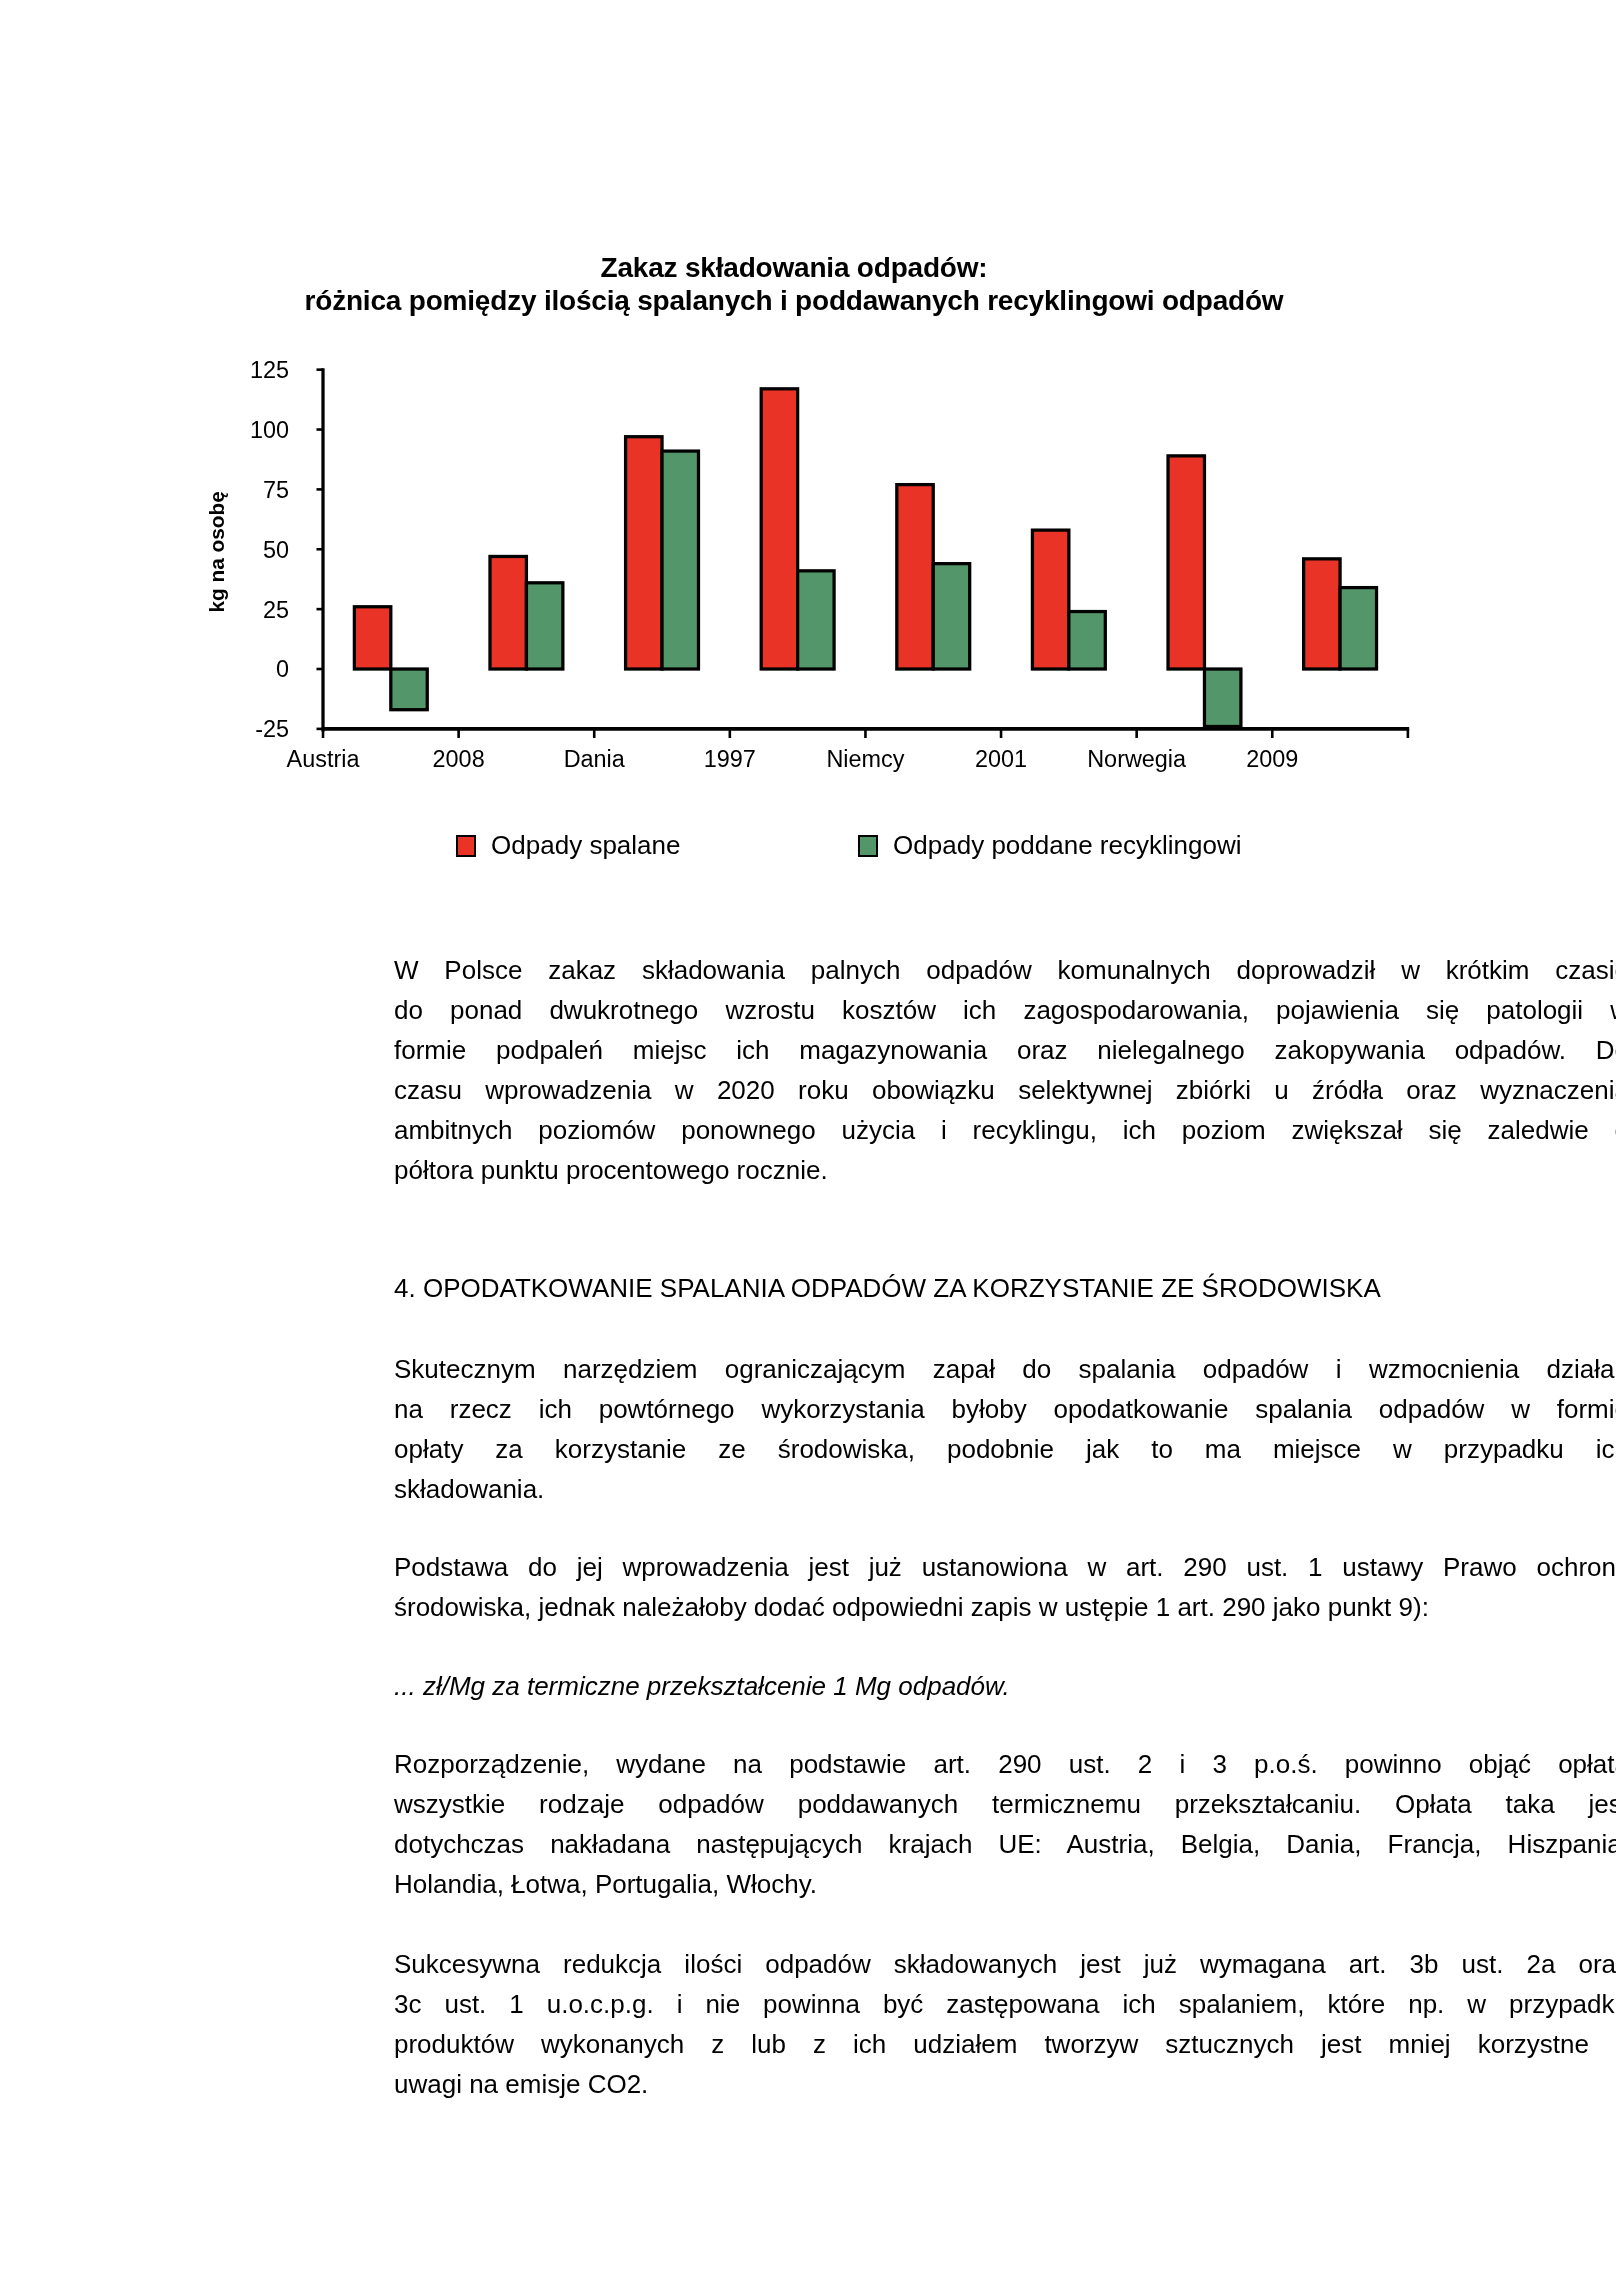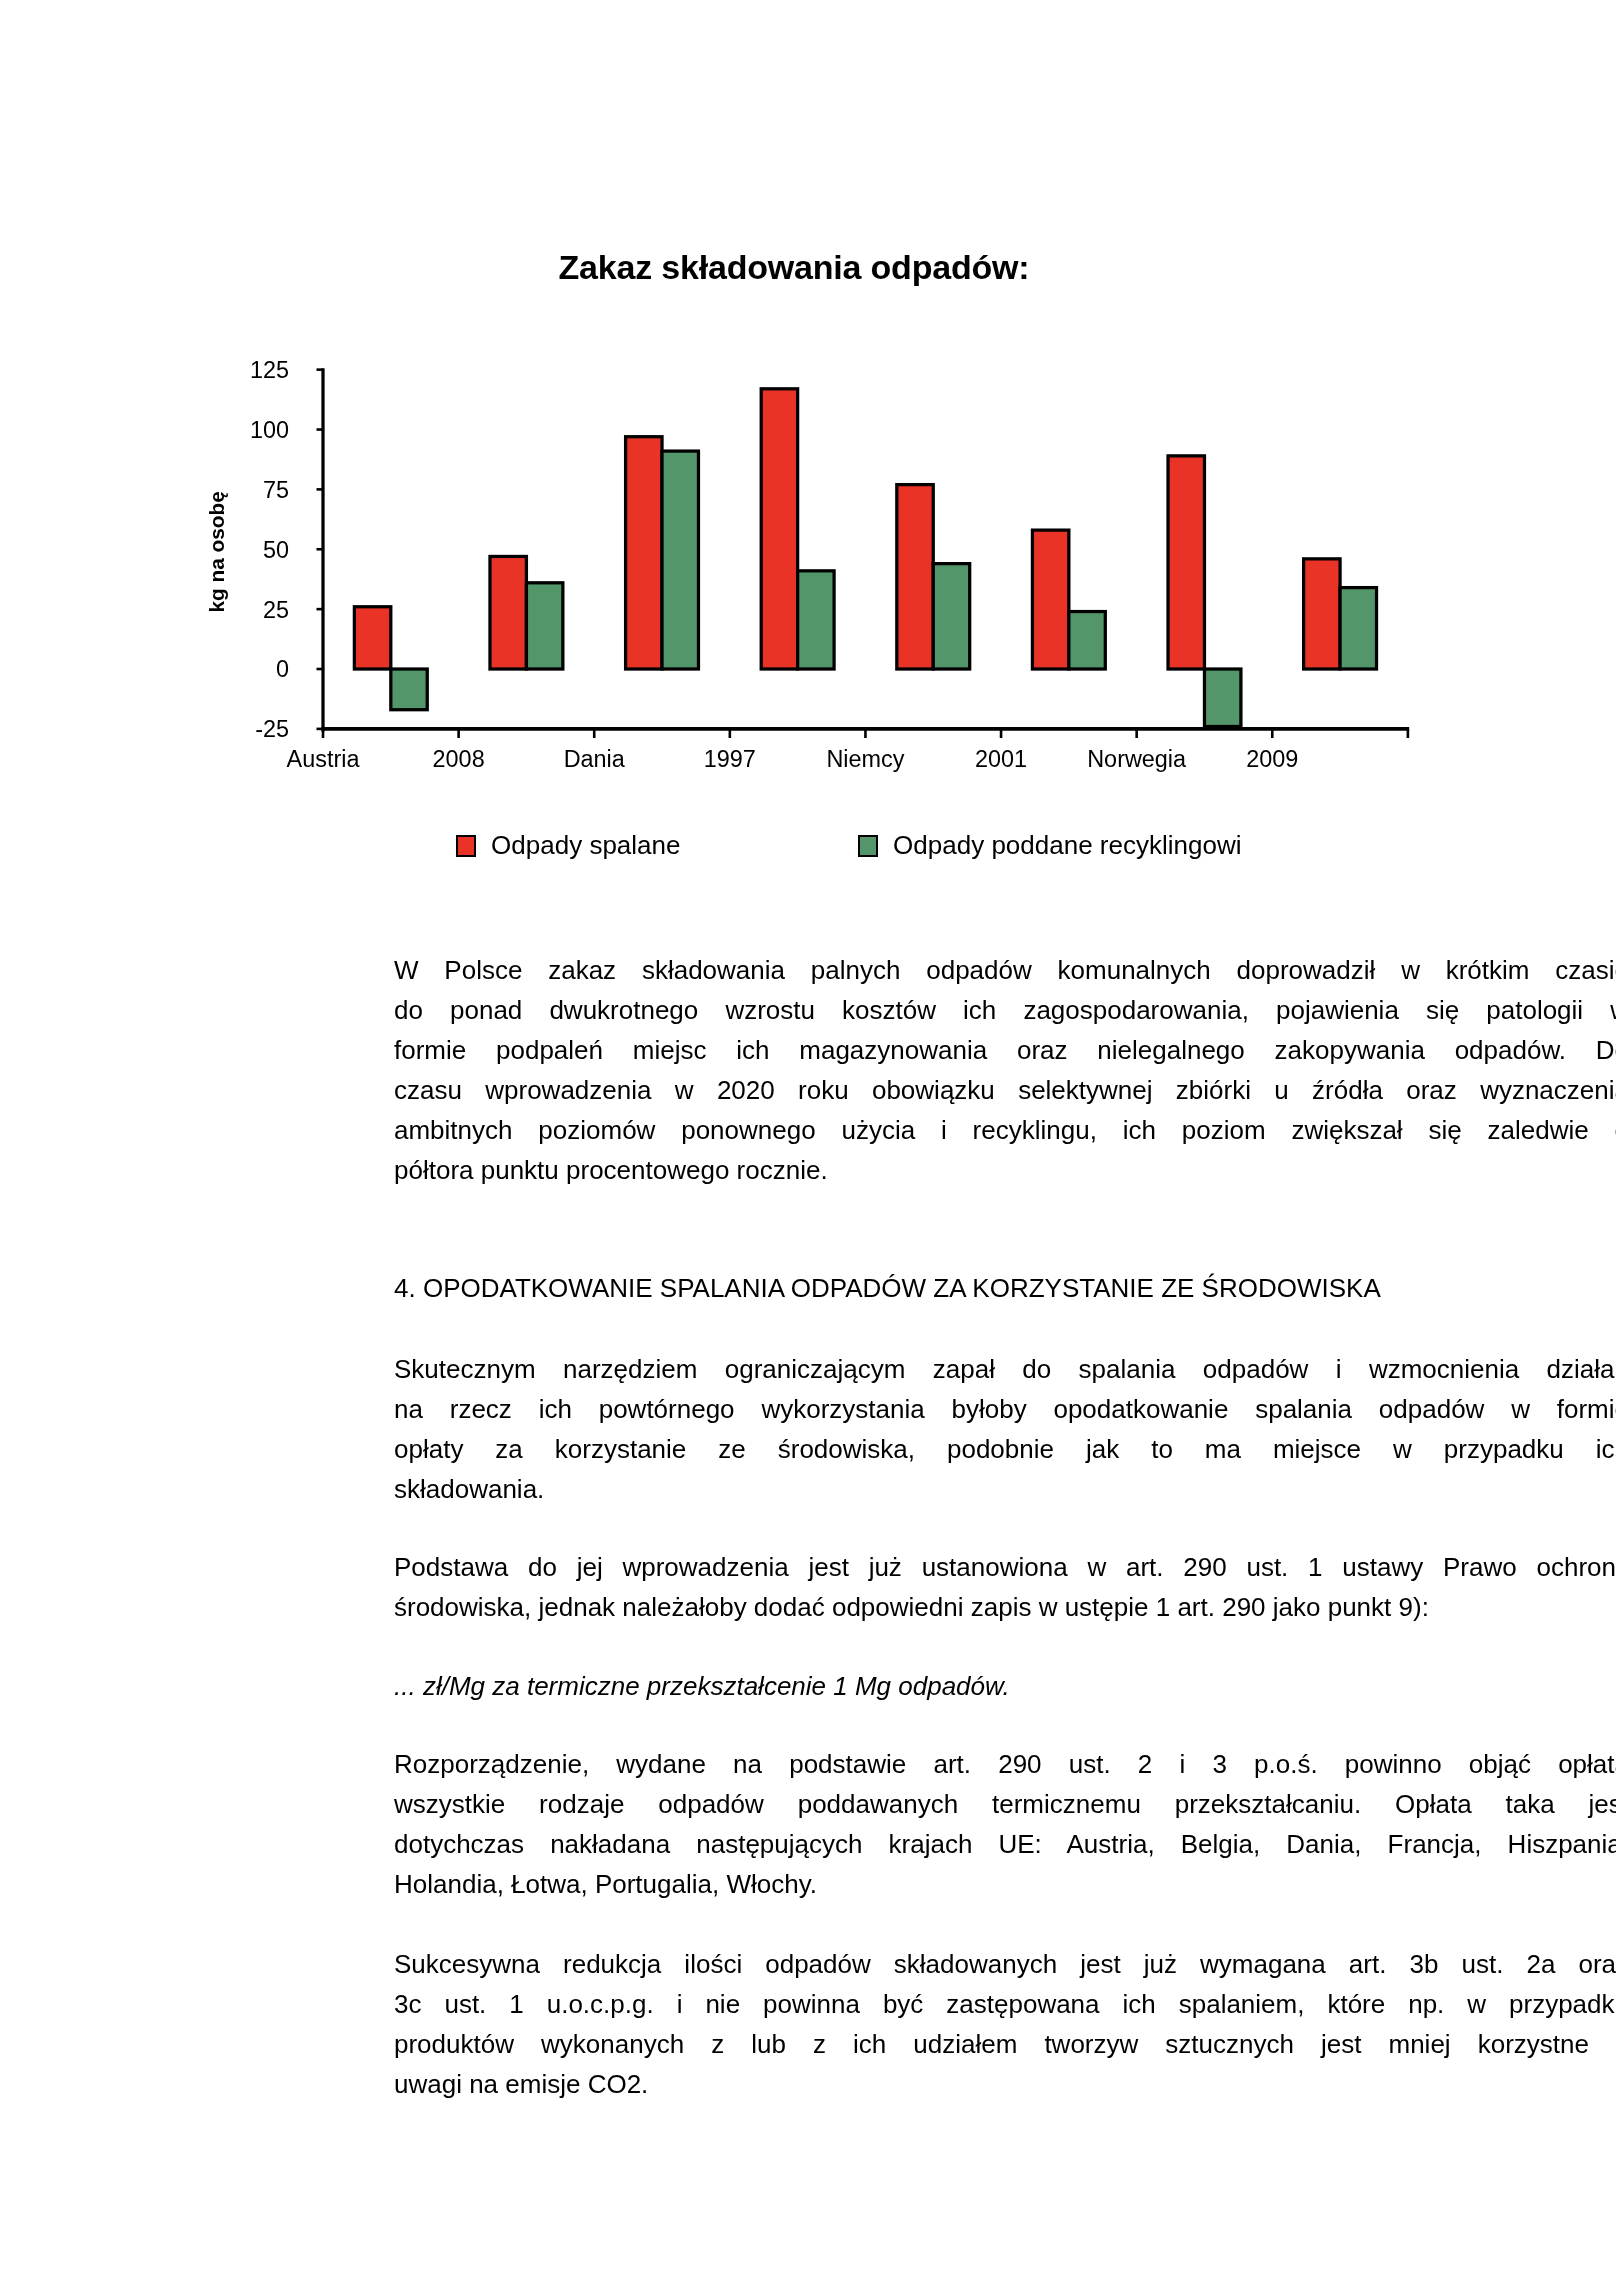--- a/index.html
+++ b/index.html
@@ -1,36 +1,37 @@
 <!DOCTYPE html>
 <html style="font-size:10.4px"><head>
 <meta charset="utf-8">
 <style>
   html, body { margin:0; padding:0; background:#ffffff; }
   body { width:1617px; height:2284px; position:relative; overflow:hidden;
          font-family:"Liberation Sans", sans-serif; color:#000; }
   .chart-title { position:absolute; left:260px; width:1458px; top:251px; margin-left:-195px;
-                 text-align:center; font-weight:bold; font-size:34px; line-height:33px; letter-spacing:-0.2px; }
+                 text-align:center; font-weight:bold; font-size:28px; line-height:33px; letter-spacing:-0.2px; }
   .chart-title div { white-space:nowrap; }
   #chart-svg { position:absolute; left:0; top:0; }
   .legend { position:absolute; top:830px; left:0; width:1601px; height:33px; }
   .legend-item { position:absolute; top:0; display:flex; align-items:center; font-size:26px; }
   .legend-swatch { width:19.5px; height:22px; border:2.6px solid #000; box-sizing:border-box; margin-right:15.6px; }
   .body-text { position:absolute; left:197px; width:1235px; font-size:26px; line-height:40px; }
   .para { position:absolute; left:197px; width:1235px; margin:0; text-align:justify; }
   .heading { position:absolute; left:197px; font-weight:normal; font-size:26px; line-height:40px; margin:0; white-space:nowrap; }
   .italic { font-style:italic; }
   .para-lines span { display:block; text-align:justify; text-align-last:justify; white-space:nowrap; }
   .para-lines span.end { text-align-last:left; }
 </style>
 </head>
 <body>
 
 <div class="chart-title">
   <div>Zakaz składowania odpadów:</div>
+  <div>różnica pomiędzy ilością spalanych i poddawanych recyklingowi odpadów</div>
 </div>
 
 <svg id="chart-svg" width="1617" height="820" xmlns="http://www.w3.org/2000/svg" viewBox="0 0 2484 1260">
   <g id="y-axis-group">
       <line x1="496" y1="566" x2="496" y2="1124" stroke="#000" stroke-width="5"></line>
       <line x1="486" y1="568" x2="496" y2="568" stroke="#000" stroke-width="4"></line>
       <text x="444" y="581" font-size="36" text-anchor="end" font-family="Liberation Sans, sans-serif">125</text>
       <line x1="486" y1="660" x2="496" y2="660" stroke="#000" stroke-width="4"></line>
       <text x="444" y="673" font-size="36" text-anchor="end" font-family="Liberation Sans, sans-serif">100</text>
       <line x1="486" y1="752" x2="496" y2="752" stroke="#000" stroke-width="4"></line>

